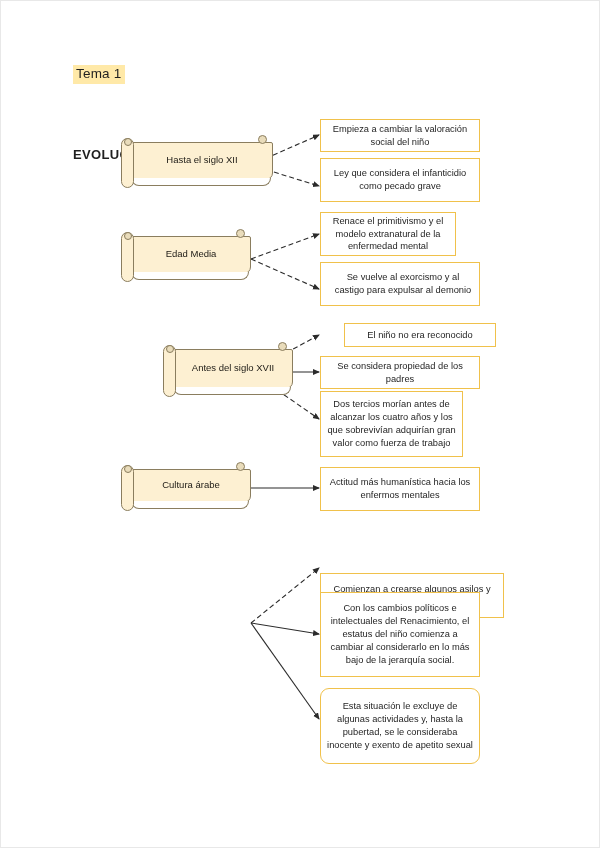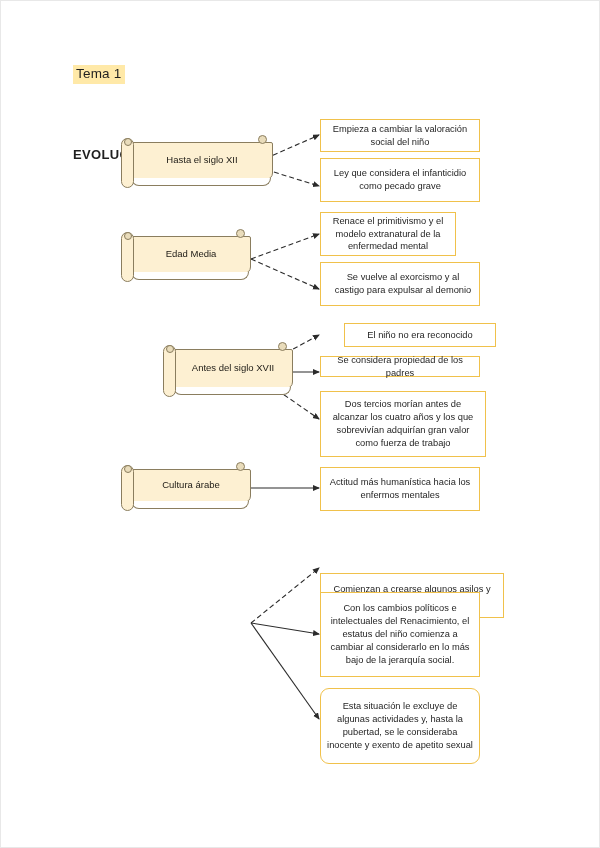--- a/index.html
+++ b/index.html
@@ -227,24 +227,24 @@
       <div class="curl-bottom"></div>
       <div class="curl-left"></div>
       <div class="curl-tl"></div>
       <div class="curl-tr"></div>
       <div class="node-label">Antes del siglo XVII</div>
     </div>
 
     <div class="note" style="left:319px; top:322px; width:152px; height:24px;margin-left:24px;">
       <span>El niño no era reconocido</span>
     </div>
-    <div class="note" style="left:319px; top:355px; width:160px; height:21px;">
+    <div class="note" style="left:319px; top:355px; width:160px; height:33px;">
       <span>Se considera propiedad de los padres</span>
     </div>
-    <div class="note" style="left:319px; top:390px; width:166px; height:66px;">
+    <div class="note" style="left:319px; top:390px; width:143px; height:66px;">
       <span>Dos tercios morían antes de alcanzar los cuatro años y los que sobrevivían adquirían gran valor como fuerza de trabajo</span>
     </div>
 
     <div class="node" style="left:120px; top:464px; width:130px; height:48px;">
       <div class="scroll-body"></div>
       <div class="curl-bottom"></div>
       <div class="curl-left"></div>
       <div class="curl-tl"></div>
       <div class="curl-tr"></div>
       <div class="node-label">Cultura árabe</div>

